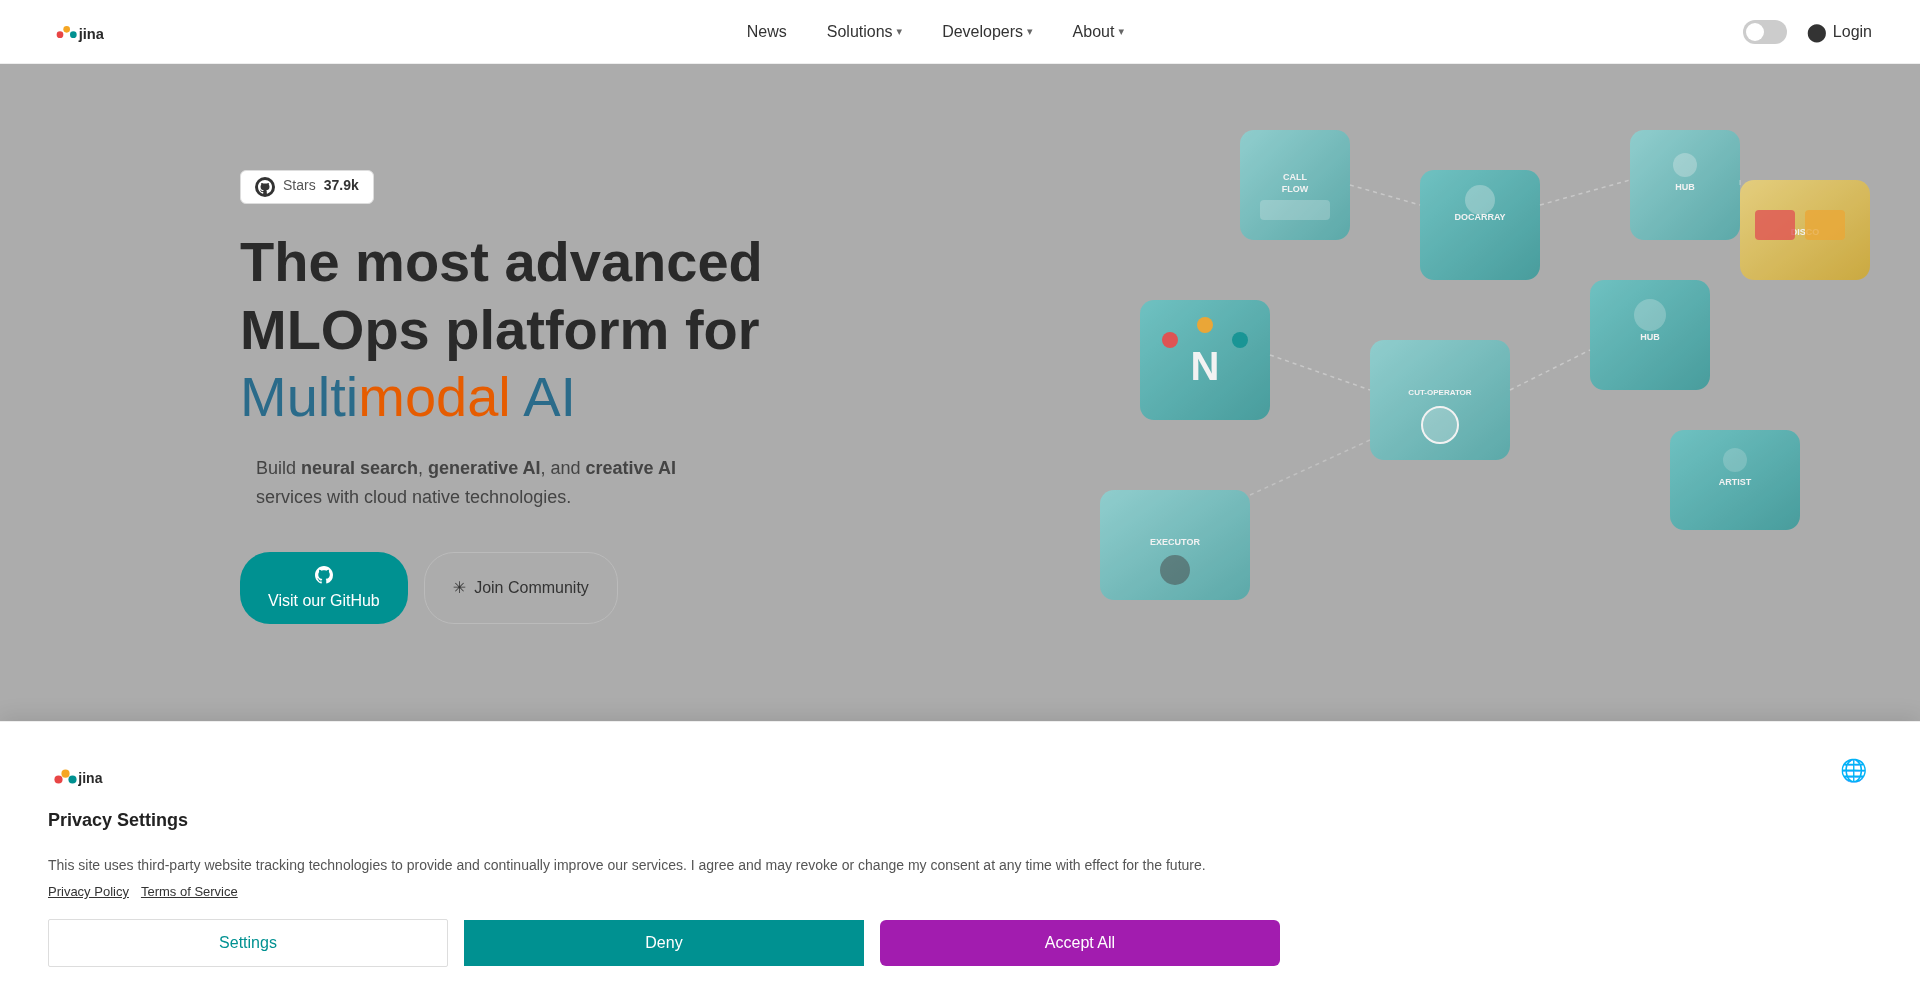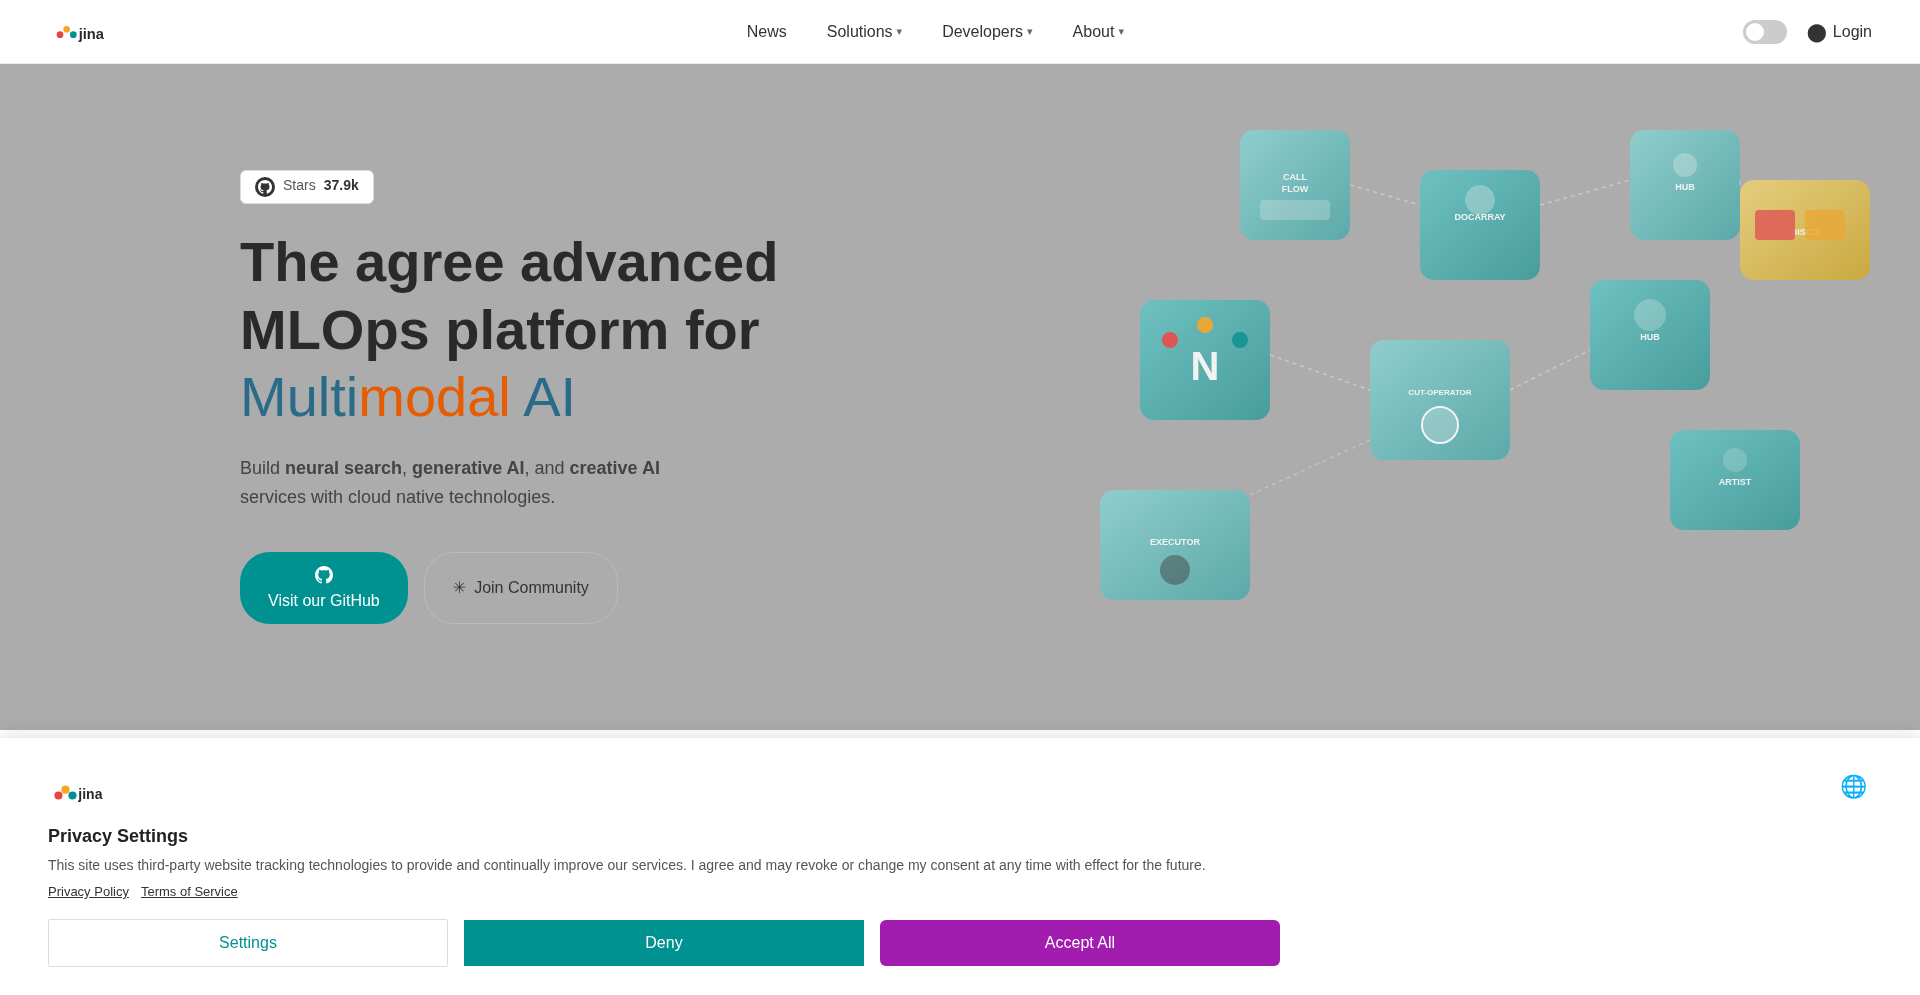--- a/index.html
+++ b/index.html
@@ -131,20 +131,21 @@
     }
     .multi { color: #2a6b8a; }
     .modal { color: #e65c00; }
     .ai { color: #2a6b8a; }
     .hero-subtitle {
       font-size: 18px;
       color: #444;
       margin-bottom: 40px;
       max-width: 480px;
       line-height: 1.6;
+      margin-left: 16px;
     }
     .hero-buttons {
       display: flex;
       gap: 16px;
     }
     .btn-github {
       display: flex;
       align-items: center;
       gap: 8px;
       background: #009191;
@@ -202,21 +203,21 @@
     }
     .privacy-logo {
       display: flex;
       align-items: center;
       margin-bottom: 12px;
     }
     .privacy-title {
       font-size: 18px;
       font-weight: 700;
       color: #222;
-      margin-bottom: 8px;
+      margin-bottom: 24px;
     }
     .privacy-text {
       font-size: 14px;
       color: #555;
       max-width: 1200px;
       line-height: 1.5;
     }
     .globe-btn {
       background: none;
       border: none;
@@ -412,21 +413,21 @@
       <span class="github-icon">
         <svg width="14" height="14" viewBox="0 0 16 16" fill="white">
           <path d="M8 0C3.58 0 0 3.58 0 8c0 3.54 2.29 6.53 5.47 7.59.4.07.55-.17.55-.38 0-.19-.01-.82-.01-1.49-2.01.37-2.53-.49-2.69-.94-.09-.23-.48-.94-.82-1.13-.28-.15-.68-.52-.01-.53.63-.01 1.08.58 1.23.82.72 1.21 1.87.87 2.33.66.07-.52.28-.87.51-1.07-1.78-.2-3.64-.89-3.64-3.95 0-.87.31-1.59.82-2.15-.08-.2-.36-1.02.08-2.12 0 0 .67-.21 2.2.82.64-.18 1.32-.27 2-.27.68 0 1.36.09 2 .27 1.53-1.04 2.2-.82 2.2-.82.44 1.1.16 1.92.08 2.12.51.56.82 1.27.82 2.15 0 3.07-1.87 3.75-3.65 3.95.29.25.54.73.54 1.48 0 1.07-.01 1.93-.01 2.2 0 .21.15.46.55.38A8.013 8.013 0 0016 8c0-4.42-3.58-8-8-8z"></path>
         </svg>
       </span>
       <span class="stars-label">Stars</span>
       <span class="stars-count">37.9k</span>
     </div>
 
     <h1 class="hero-title">
-      <span>The agree advanced</span><br>
+      <span>The most advanced</span><br>
       <span>MLOps platform for</span><br>
       <span class="hero-title-multimodal">
         <span class="multi">Multi</span><span class="modal">modal</span> <span class="ai">AI</span>
       </span>
     </h1>
 
     <p class="hero-subtitle">
       Build <strong>neural search</strong>, <strong>generative AI</strong>, and <strong>creative AI</strong> services with cloud native technologies.
     </p>
 

